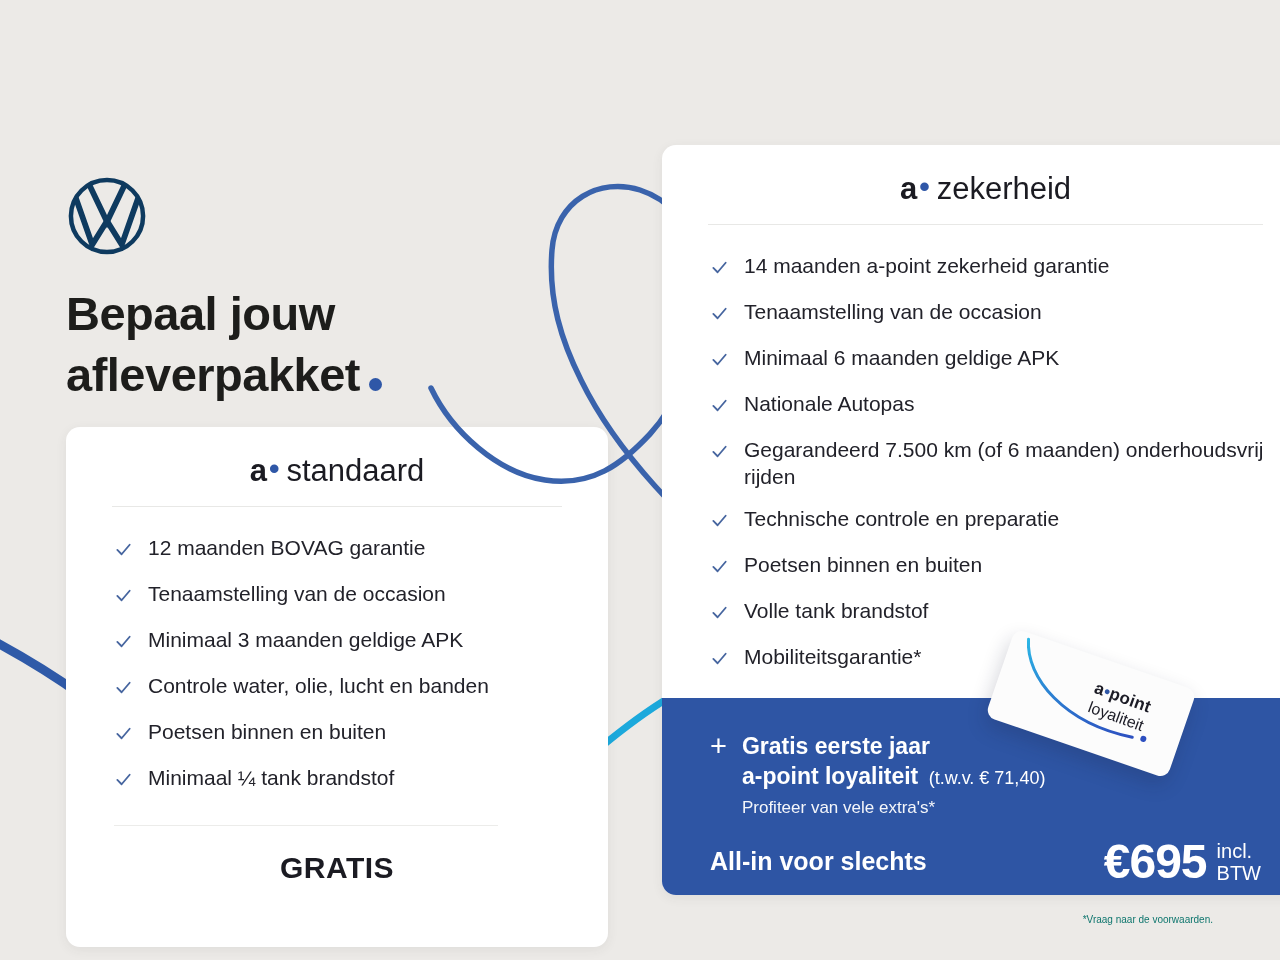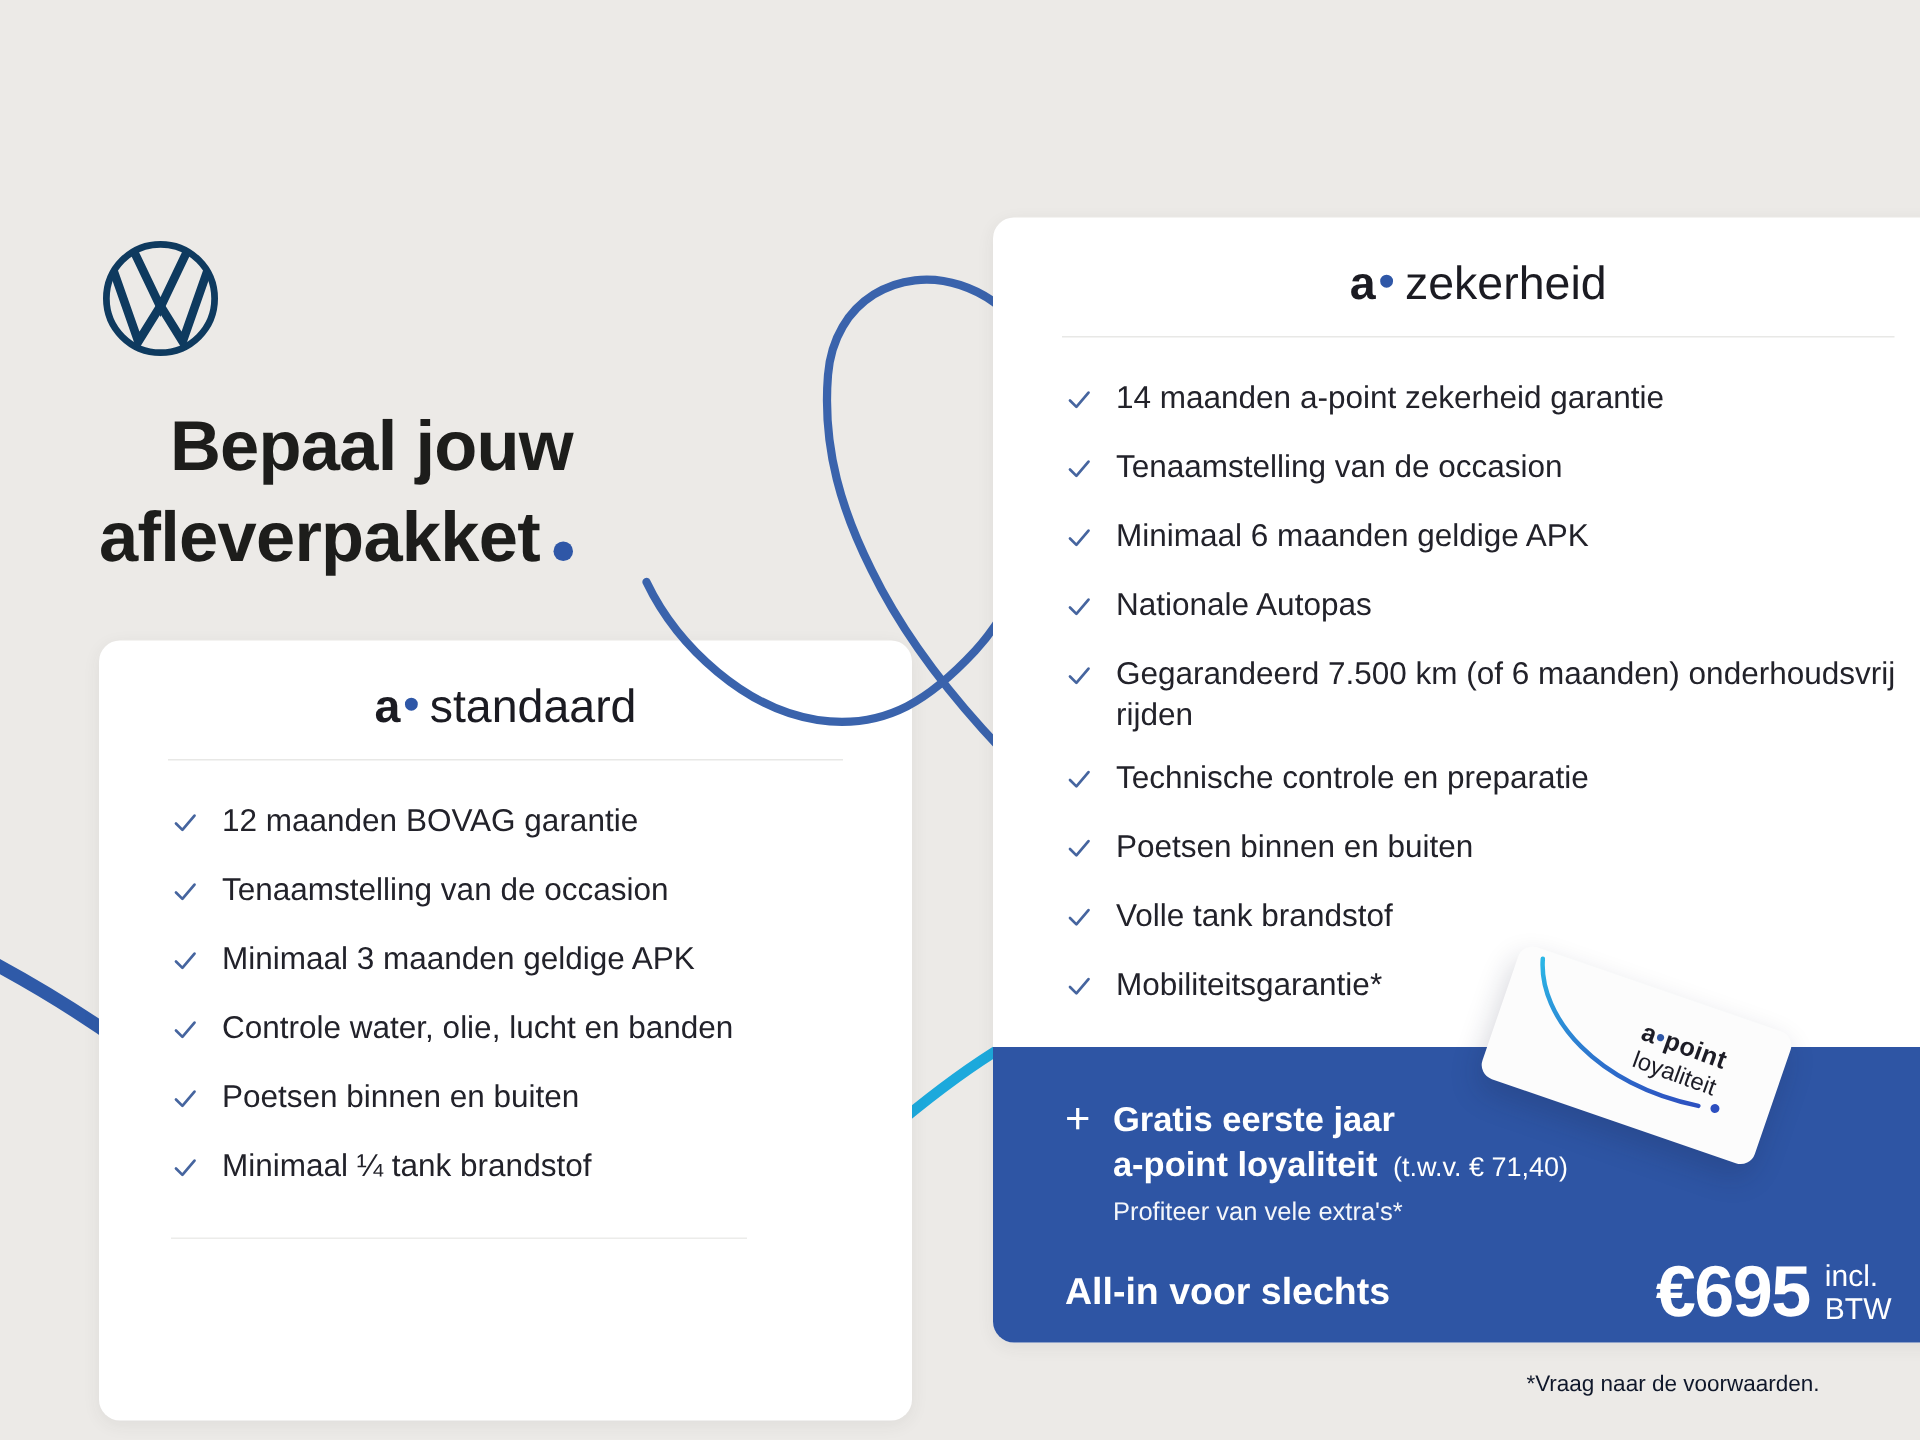--- a/index.html
+++ b/index.html
@@ -10,21 +10,21 @@
     background: #ECEAE7;
     font-family: "Liberation Sans", sans-serif;
     color: #1E1E24;
   }
 
   
   .decor-under { position: absolute; inset: 0; z-index: 1; pointer-events: none; }
   .decor-mid   { position: absolute; inset: 0; z-index: 3; pointer-events: none; }
 
   
-  .header { position: absolute; left: 66px; top: 158px; z-index: 2; text-align: right; }
+  .header { position: absolute; left: 66px; top: 175px; z-index: 2; }
   .vw-logo { width: 82px; height: 82px; display: block; }
   .heading { margin-top: 26px; font-size: 47px; line-height: 61px; font-weight: 700; letter-spacing: -0.5px; color: #1D1D1B; }
   .heading-dot { display: inline-block; width: 13px; height: 13px; border-radius: 50%; background: #2F57A7; margin-left: 9px; }
 
   
   .card { position: absolute; background: #FFFFFF; border-radius: 14px; box-shadow: 0 3px 12px rgba(50,50,50,0.07); }
   .card-standard { left: 66px; top: 427px; width: 542px; height: 520px; z-index: 2; }
   .card-zekerheid { left: 662px; top: 145px; width: 647px; height: 750px; z-index: 4; }
 
   .card-title { text-align: center; padding-top: 26px; font-size: 31px; color: #1B1B22; font-weight: 400; }
@@ -64,21 +64,21 @@
     box-shadow: 0 9px 20px rgba(25,30,60,0.20);
     z-index: 5;
   }
   .loyalty-arc { position: absolute; inset: 0; }
   .loyalty-text { position: absolute; top: 21px; left: 78px; width: 92px; text-align: center; color: #1C1C26; transform: rotate(1deg); }
   .loyalty-brand { font-size: 17px; font-weight: 700; letter-spacing: 0.3px; }
   .loyalty-brand .lt-dot { color: #2F57A7; }
   .loyalty-line2 { font-size: 16px; font-weight: 400; margin-top: 1px; }
 
   
-  .footnote { position: absolute; right: 67px; top: 914px; font-size: 15px; color: #0f172a; z-index: 2; }
+  .footnote { position: absolute; right: 67px; top: 914px; font-size: 10px; color: #0f766e; z-index: 2; }
 </style>
 </head>
 <body>
 
 <svg class="decor-under" width="1280" height="960" viewBox="0 0 1280 960">
   <path d="M -10 639 C 22 656, 52 674, 84 697" fill="none" stroke="#2F5AA8" stroke-width="9" stroke-linecap="round"></path>
   <path d="M 601 747 C 624 728, 645 712, 670 697" fill="none" stroke="#1CA9DC" stroke-width="7" stroke-linecap="round"></path>
 </svg>
 
 <div class="header">
@@ -130,20 +130,21 @@
         <span>Poetsen binnen en buiten</span>
       </li>
     <li>
         <span class="check-icon"><svg width="19" height="19" viewBox="0 0 20 20">
             <path d="M3.5 10.5 L8 15 L16.5 5" fill="none" stroke="#46659F" stroke-width="1.9" stroke-linecap="round" stroke-linejoin="round"></path>
           </svg></span>
         <span>Minimaal ¼ tank brandstof</span>
       </li>
   </ul>
   <div class="gratis-divider"></div>
+  <div class="price-free">GRATIS</div>
 </div>
 
 <svg class="decor-mid" width="1280" height="960" viewBox="0 0 1280 960">
   <path d="M 431 388
            C 452 432, 498 473, 545 480
            C 592 487, 622 464, 650 434
            C 672 410, 700 360, 700 300
            C 700 250, 686 205, 640 190
            C 600 177, 556 200, 552 250
            C 548 300, 562 342, 581 380

